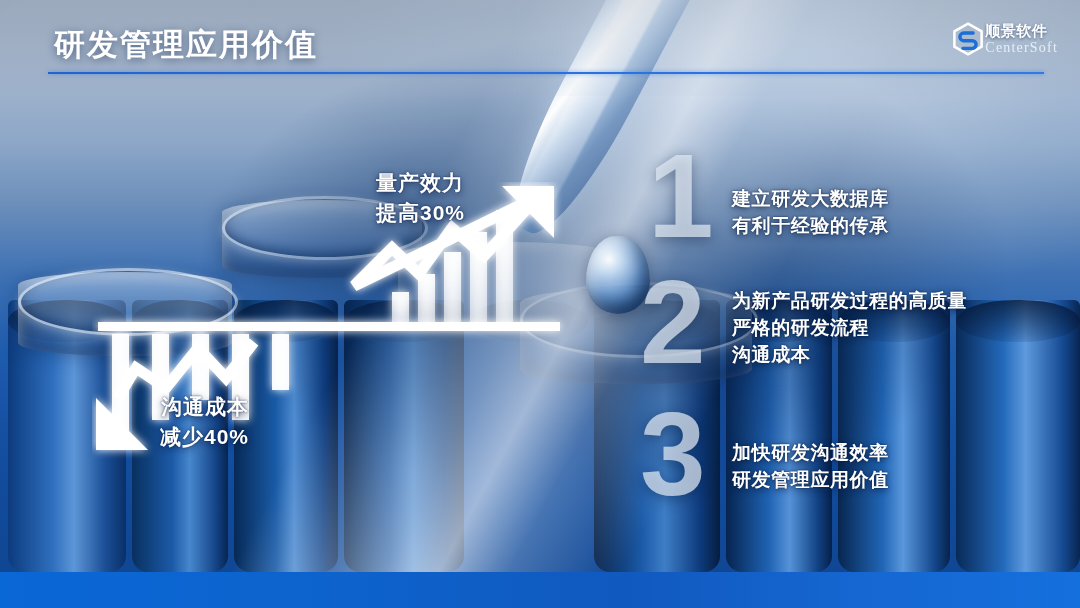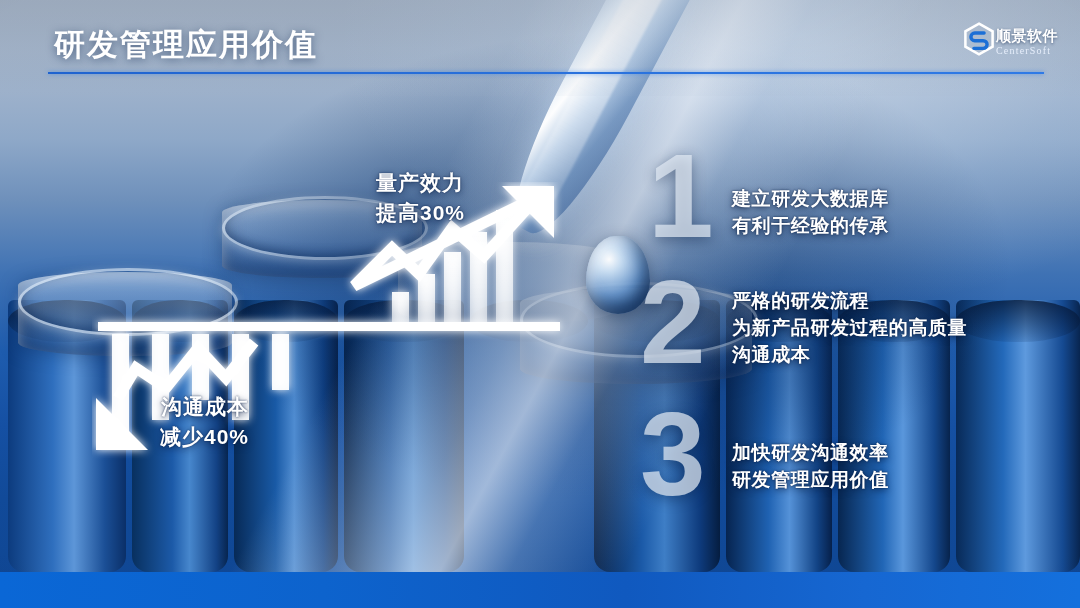--- a/index.html
+++ b/index.html
@@ -148,32 +148,32 @@
     width: 996px; height: 2px;
     background: linear-gradient(90deg, #1f63cf 0%, #2a72dd 55%, #2f7ae6 100%);
     box-shadow: 0 0 4px rgba(40,120,230,.6);
   }
 
   
   .logo {
     position: absolute;
     right: 22px; top: 22px;
     display: flex;
-    align-items: flex-end;
+    align-items: center;
   }
   .logo-mark { width: 34px; height: 34px; display:block; }
   .logo-text { display: flex; flex-direction: column; line-height: 1; }
   .logo-cn {
     font-size: 15px; font-weight: bold; color: #ffffff;
     letter-spacing: .5px;
     text-shadow: 0 1px 3px rgba(10,34,72,.6);
   }
   .logo-en {
     font-family: "Liberation Serif", "DejaVu Serif", serif;
-    font-size: 10px; color: #e6eefb; letter-spacing: 1.2px; margin-top: 3px;
+    font-size: 14px; color: #e6eefb; letter-spacing: 1.2px; margin-top: 3px;
   }
 
   
   .chart-graphic {
     position: absolute;
     left: 92px; top: 182px;
     width: 480px; height: 290px;
     overflow: visible;
   }
 
@@ -344,22 +344,22 @@
     <div class="item-num">1</div>
     <div class="item-text">
       <div>建立研发大数据库</div>
       <div>有利于经验的传承</div>
     </div>
   </div>
 
   <div class="item" id="item-2">
     <div class="item-num">2</div>
     <div class="item-text">
+      <div>为新产品研发过程的高质量</div>
       <div>严格的研发流程</div>
-      <div>为新产品研发过程的高质量</div>
       <div>沟通成本</div>
     </div>
   </div>
 
   <div class="item" id="item-3">
     <div class="item-num">3</div>
     <div class="item-text">
       <div>加快研发沟通效率</div>
       <div>研发管理应用价值</div>
     </div>

